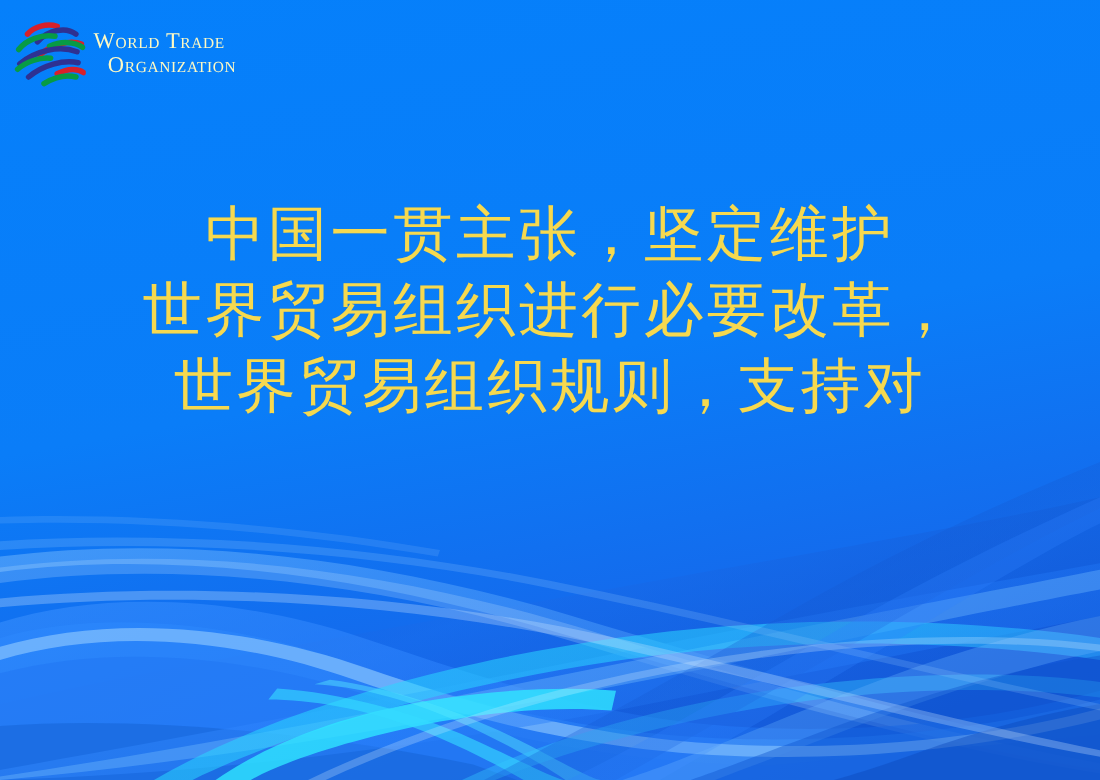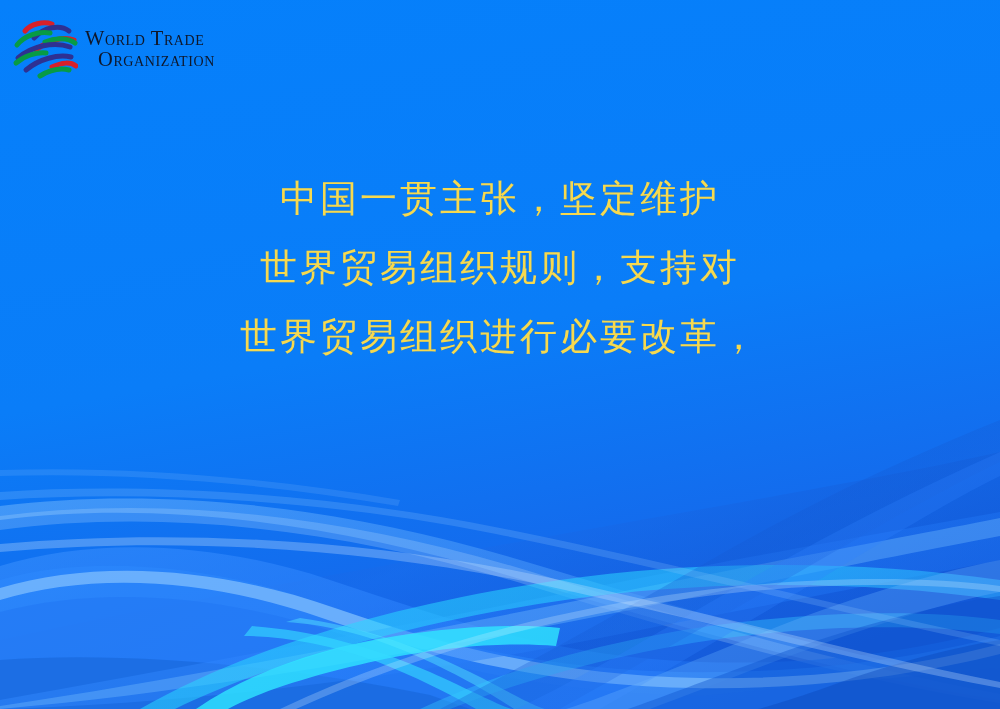--- a/index.html
+++ b/index.html
@@ -41,42 +41,42 @@
   #wto-logo-mark {
     width: 66px;
     height: 68px;
     flex: 0 0 auto;
     margin-left: 4px;
   }
   #wto-logo-mark svg { display: block; width: 66px; height: 68px; }
   #wto-logo-text {
     margin-left: 7px;
     line-height: 1.04;
-    color: #0f172a;
+    color: #fef9c3;
     font-family: "Liberation Serif", "DejaVu Serif", serif;
   }
   .wto-logo-line {
     display: block;
     font-variant: small-caps;
     letter-spacing: 0.6px;
     white-space: nowrap;
   }
   #wto-line-1 { font-size: 20.5px; }
   #wto-line-2 { font-size: 20.5px; margin-left: 13px; }
 
   
   #headline {
     position: absolute;
     left: 0;
-    top: 164px;
+    top: 178px;
     width: 1000px;
     text-align: center;
     color: #f6d94f;
     font-family: "DejaVu Sans", "Liberation Sans", sans-serif;
-    font-size: 37px;
+    font-size: 54px;
     line-height: 69px;
     letter-spacing: 3px;
     font-weight: 400;
     text-shadow: 0 0 1px rgba(190,150,10,0.25);
   }
   .headline-line { display: block; white-space: nowrap; }
 </style>
 </head>
 <body>
 
@@ -196,17 +196,17 @@
       </svg>
     </div>
     <div id="wto-logo-text">
       <span id="wto-line-1" class="wto-logo-line">World Trade</span>
       <span id="wto-line-2" class="wto-logo-line">Organization</span>
     </div>
   </div>
 
   <div id="headline">
     <span class="headline-line">中国一贯主张，坚定维护</span>
+    <span class="headline-line">世界贸易组织进行必要改革，</span>
     <span class="headline-line">世界贸易组织规则，支持对</span>
-    <span class="headline-line">世界贸易组织进行必要改革，</span>
   </div>
 
 </div>
 
 </body></html>

